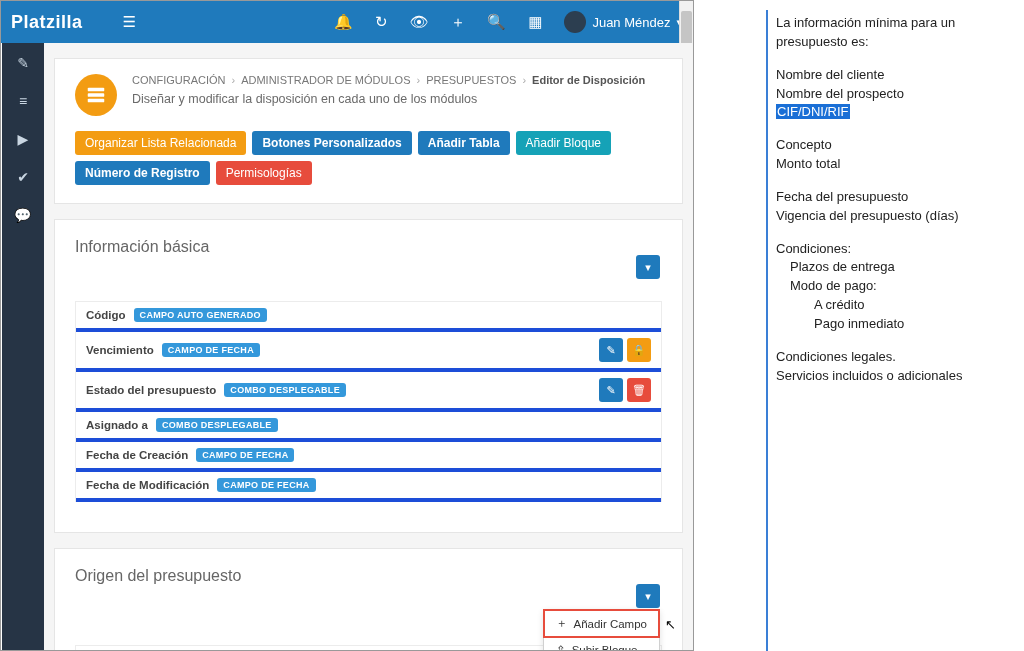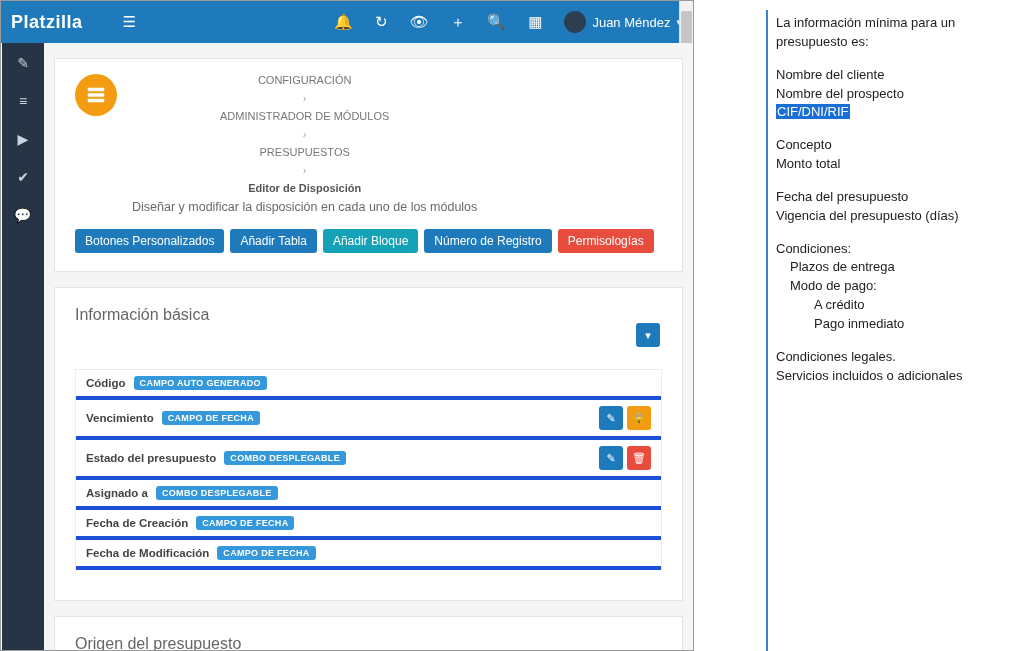--- a/index.html
+++ b/index.html
@@ -12,28 +12,28 @@
 .menu-toggle { margin-left: 10px; }
 .user-chip { display: flex; align-items: center; gap: 6px; font-size: 13px; }
 .avatar { width: 22px; height: 22px; border-radius: 50%; background: #2c3e50; display: inline-block; }
 .sidebar { position: absolute; left: 1px; top: 42px; width: 42px; height: calc(100% - 42px); background: #263445; display: flex; flex-direction: column; align-items: center; padding-top: 12px; gap: 22px; }
 .sidebar .sic { color: #c9d6e2; font-size: 14px; cursor: pointer; }
 .content { position: absolute; left: 43px; top: 42px; right: 0; bottom: 0; overflow-y: auto; background: #f5f5f5; padding: 0 10px 20px 10px; }
 .header-card { background: #fff; margin-top: 15px; padding: 15px 20px 18px 20px; border: 1px solid #e5e5e5; }
 .header-row { display: flex; align-items: flex-start; gap: 15px; }
 .module-icon { width: 42px; height: 42px; border-radius: 50%; background: #f39c12; display: flex; align-items: center; justify-content: center; flex-shrink: 0; }
 .module-icon svg { width: 22px; height: 22px; fill: #fff; }
-.bc { display: flex; gap: 6px; align-items: center; font-size: 11px; color: #777; flex-wrap: wrap; flex-direction: column; }
+.bc { display: flex; gap: 6px; align-items: center; font-size: 11px; color: #777; flex-wrap: wrap; }
 .bc .sep { color: #aaa; }
 .bc .cur { color: #555; font-weight: 600; }
 .header-sub { color: #6a6a6a; font-size: 12.5px; margin-top: 6px; }
 .btn-row { margin-top: 15px; display: flex; flex-wrap: wrap; gap: 6px; }
 .btn { padding: 5px 10px; border-radius: 3px; color: #fff; font-size: 12px; cursor: pointer; border: none; }
 .btn-orange { background: #f39c12; }
-.btn-blue { background: #1f7abc; }
+.btn-blue { background: #1f7abc; font-weight: bold; }
 .btn-cyan { background: #15a2b7; }
 .btn-red { background: #e74c3c; }
 .section-card { background: #fff; border: 1px solid #e5e5e5; margin-top: 15px; padding: 18px 20px 30px 20px; position: relative; }
 .section-title { font-size: 16px; color: #666; margin-bottom: 10px; }
 .section-toggle { position: absolute; right: 22px; top: 35px; width: 24px; height: 24px; background: #1f7abc; border-radius: 3px; display: flex; align-items: center; justify-content: center; color: #fff; font-size: 11px; cursor: pointer; }
 .field-list { margin-top: 45px; border: 1px solid #ececec; border-bottom: none; }
 .field-list.tight { margin-top: 60px; }
 .field-row { display: flex; align-items: center; border-bottom: 4px solid #1d4ed8; padding: 6px 10px; min-height: 30px; }
 .field-label { font-size: 11.5px; font-weight: 700; color: #444; margin-right: 8px; }
 .tag { font-size: 9px; font-weight: 700; color: #fff; padding: 2px 6px; border-radius: 3px; letter-spacing: 0.3px; }
@@ -109,20 +109,21 @@
             <span>ADMINISTRADOR DE MÓDULOS</span>
               <span class="sep">›</span>
             <span>PRESUPUESTOS</span>
               <span class="sep">›</span>
             <span class="cur">Editor de Disposición</span>
           </div>
           <div class="header-sub">Diseñar y modificar la disposición en cada uno de los módulos</div>
         </div>
       </div>
       <div class="btn-row">
+        <button class="btn btn-orange">Organizar Lista Relacionada</button>
         <button class="btn btn-blue">Botones Personalizados</button>
         <button class="btn btn-blue">Añadir Tabla</button>
         <button class="btn btn-cyan">Añadir Bloque</button>
         <button class="btn btn-blue">Número de Registro</button>
         <button class="btn btn-red">Permisologías</button>
       </div>
     </div>
 
     <div class="section-card">
       <div class="section-title">Información básica</div>

